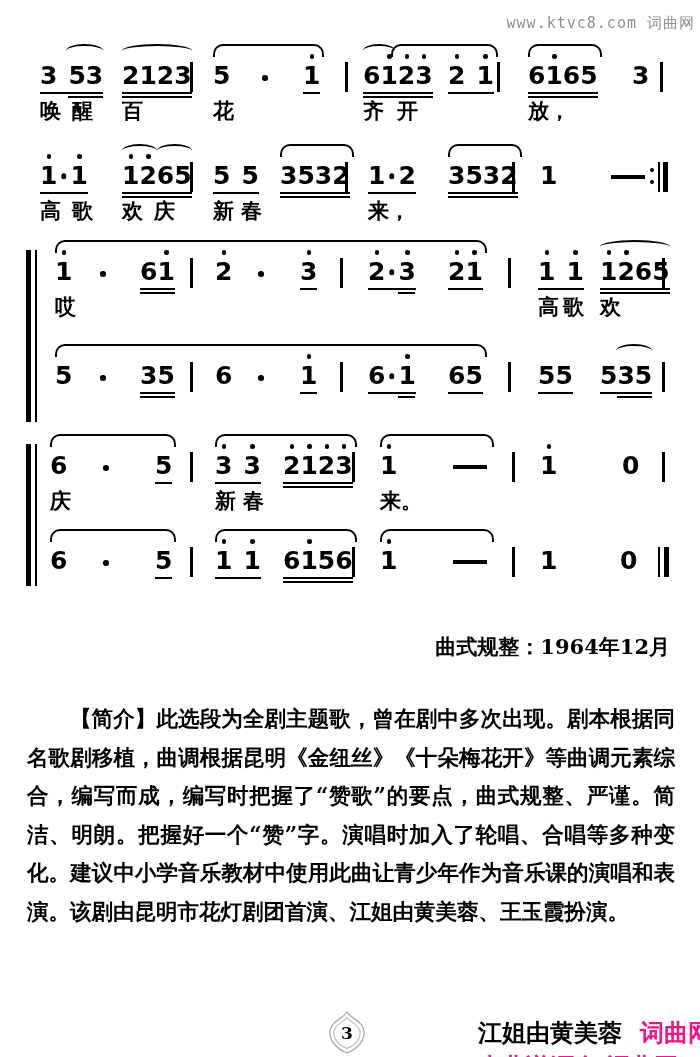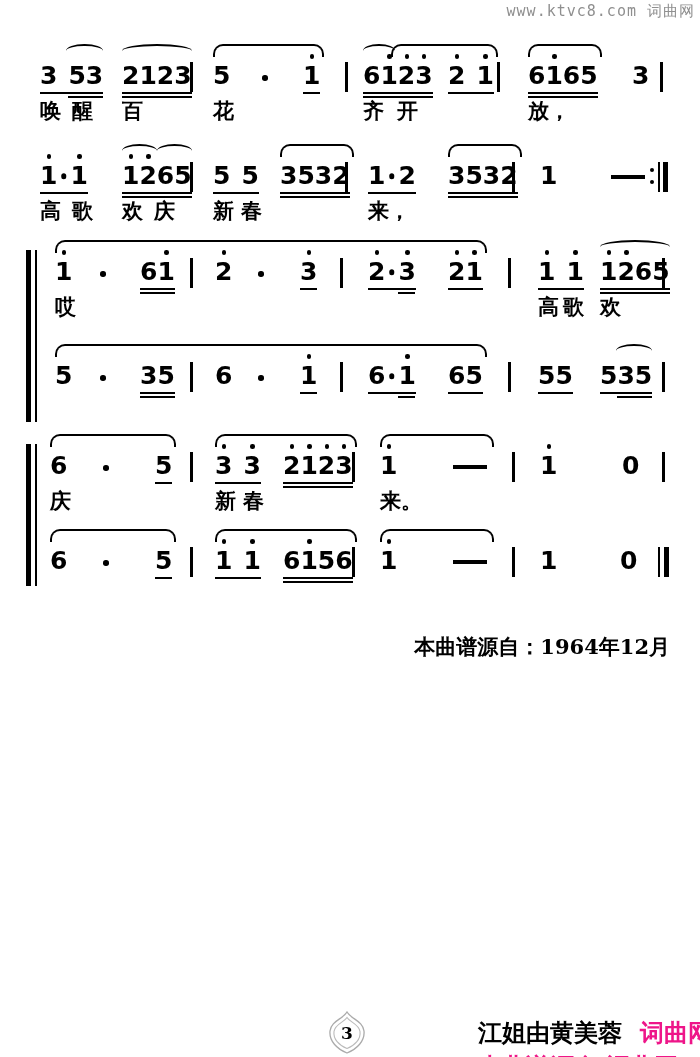--- a/index.html
+++ b/index.html
@@ -1,19 +1,19 @@
 <!DOCTYPE html>
 <html><head>
 <meta charset="utf-8">
 <style>
   html,body{margin:0;padding:0;background:#fff;}
   .page{position:relative;width:700px;height:1057px;background:#ffffff;overflow:hidden;
         font-family:"DejaVu Sans",sans-serif;color:#000;}
   
-  .wm{position:absolute;top:2px;right:5px;font:15px "DejaVu Sans Mono",monospace;color:#8f8f8f;letter-spacing:1px;}
+  .wm{position:absolute;top:14px;right:5px;font:15px "DejaVu Sans Mono",monospace;color:#8f8f8f;letter-spacing:1px;}
   
   .score{position:absolute;left:0;top:0;width:700px;height:630px;}
   .system{position:absolute;left:0;width:700px;height:92px;}
   .tok{position:absolute;top:20px;}
   .tok.g{display:inline-flex;}
   .ch{position:relative;display:inline-block;min-width:15px;text-align:center;
       font:700 25px/28px "DejaVu Sans",sans-serif;}
   .ch.sp{min-width:11px;}
   .ch.dash{min-width:40px;}
   .dashbar{position:absolute;left:3px;right:3px;top:13px;height:3.5px;background:#000;}
@@ -413,22 +413,23 @@
           <i class="ebthick"></i>
         </div>
         <i class="slur br" style="left: 50px; width: 122px;"></i>
         <i class="slur br" style="left: 215px; width: 138px;"></i>
         <i class="slur br" style="left: 380px; width: 110px;"></i>
       </div>
       <div class="brace" style="top: 250px; height: 172px;"></div>
       <div class="brace" style="top: 444px; height: 142px;"></div>
     </div>
 
-  <div class="credit">本曲谱源自：1964年12月</div>
-
+  <div class="credit">曲式规整：1964年12月</div>
+
+  <div class="intro">【简介】此选段为全剧主题歌，曾在剧中多次出现。剧本根据同名歌剧移植，曲调根据昆明《金纽丝》《十朵梅花开》等曲调元素综合，编写而成，编写时把握了“赞歌”的要点，曲式规整、严谨。简洁、明朗。把握好一个“赞”字。演唱时加入了轮唱、合唱等多种变化。建议中小学音乐教材中使用此曲让青少年作为音乐课的演唱和表演。该剧由昆明市花灯剧团首演、江姐由黄美蓉、王玉霞扮演。</div>
 
   <div class="orn">
     <svg width="40" height="43" viewBox="0 0 40 43">
       <path d="M20 1 C 16 8, 4 10, 3 20 C 2 30, 10 38, 20 42 C 30 38, 38 30, 37 20 C 36 10, 24 8, 20 1 Z" fill="none" stroke="#aaaaaa" stroke-width="1.3"></path>
       <path d="M20 6.5 C 17 11.5, 8 13, 7 20.5 C 6 28, 12 34.5, 20 37.5 C 28 34.5, 34 28, 33 20.5 C 32 13, 23 11.5, 20 6.5 Z" fill="none" stroke="#bbbbbb" stroke-width="1.1"></path>
       <text x="20" y="28" text-anchor="middle" font-size="17" font-weight="bold" fill="#000000" font-family="DejaVu Serif, serif">3</text>
     </svg>
   </div>
 
   <div class="src">

